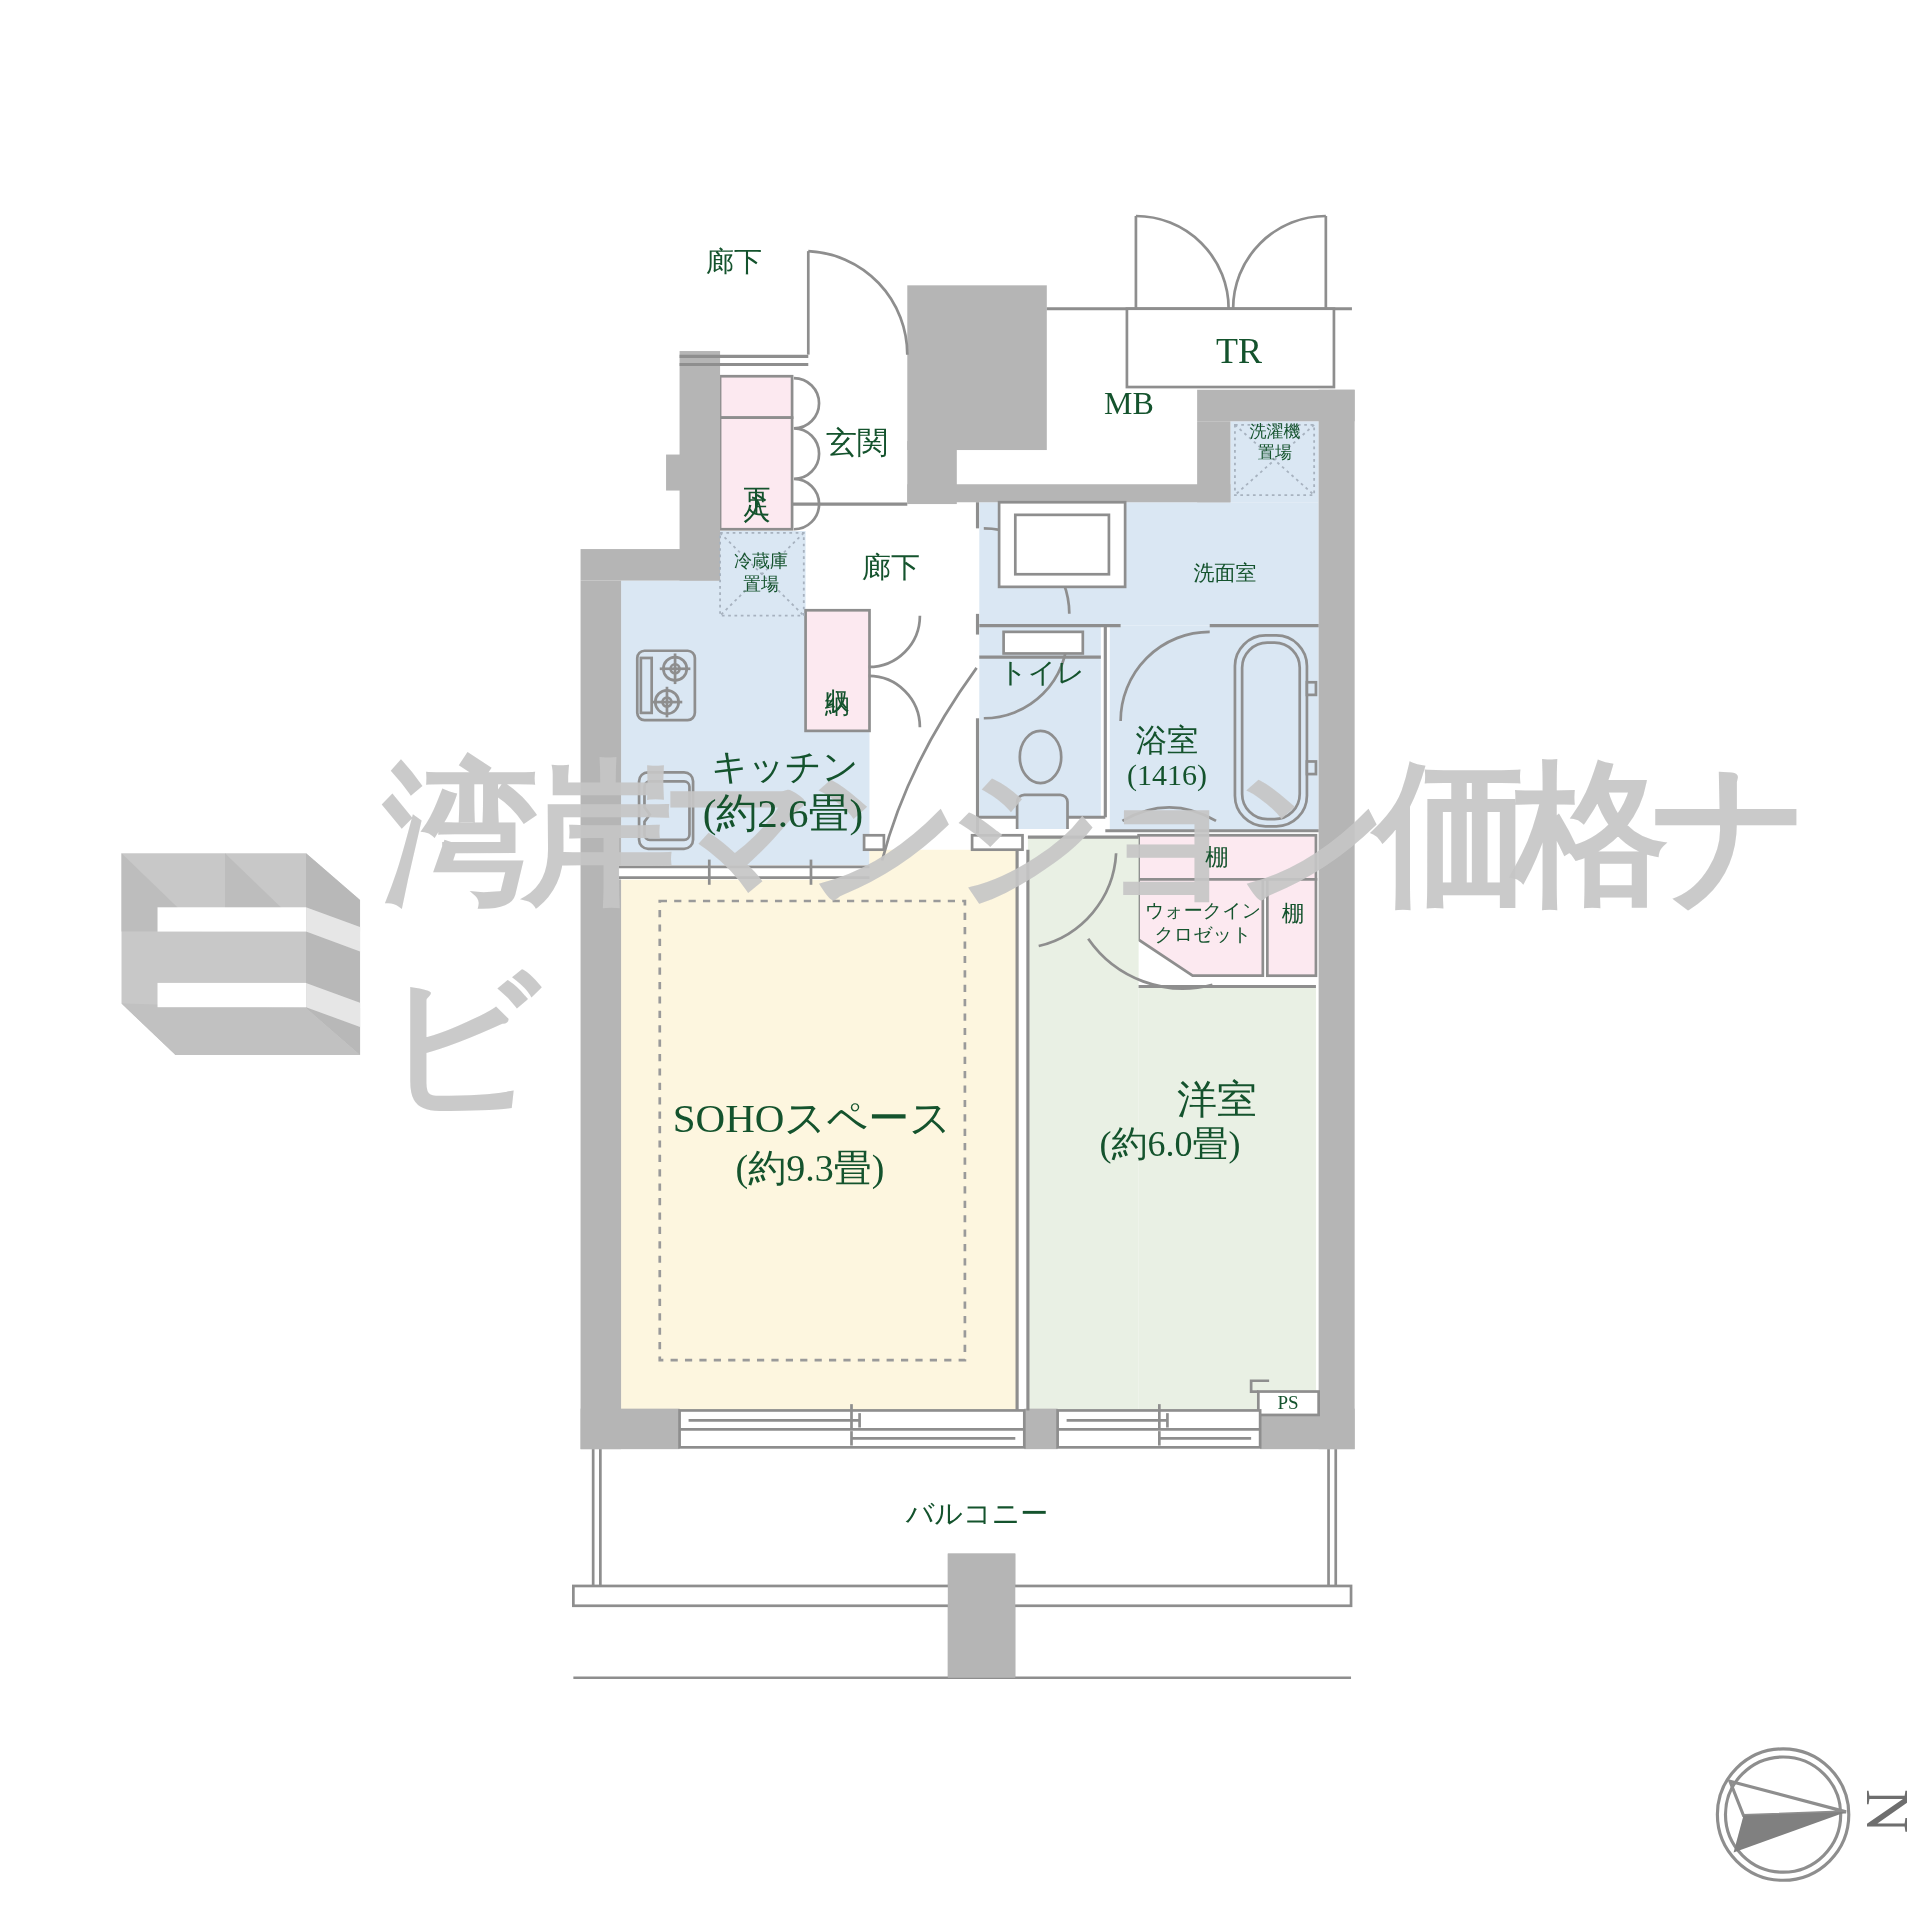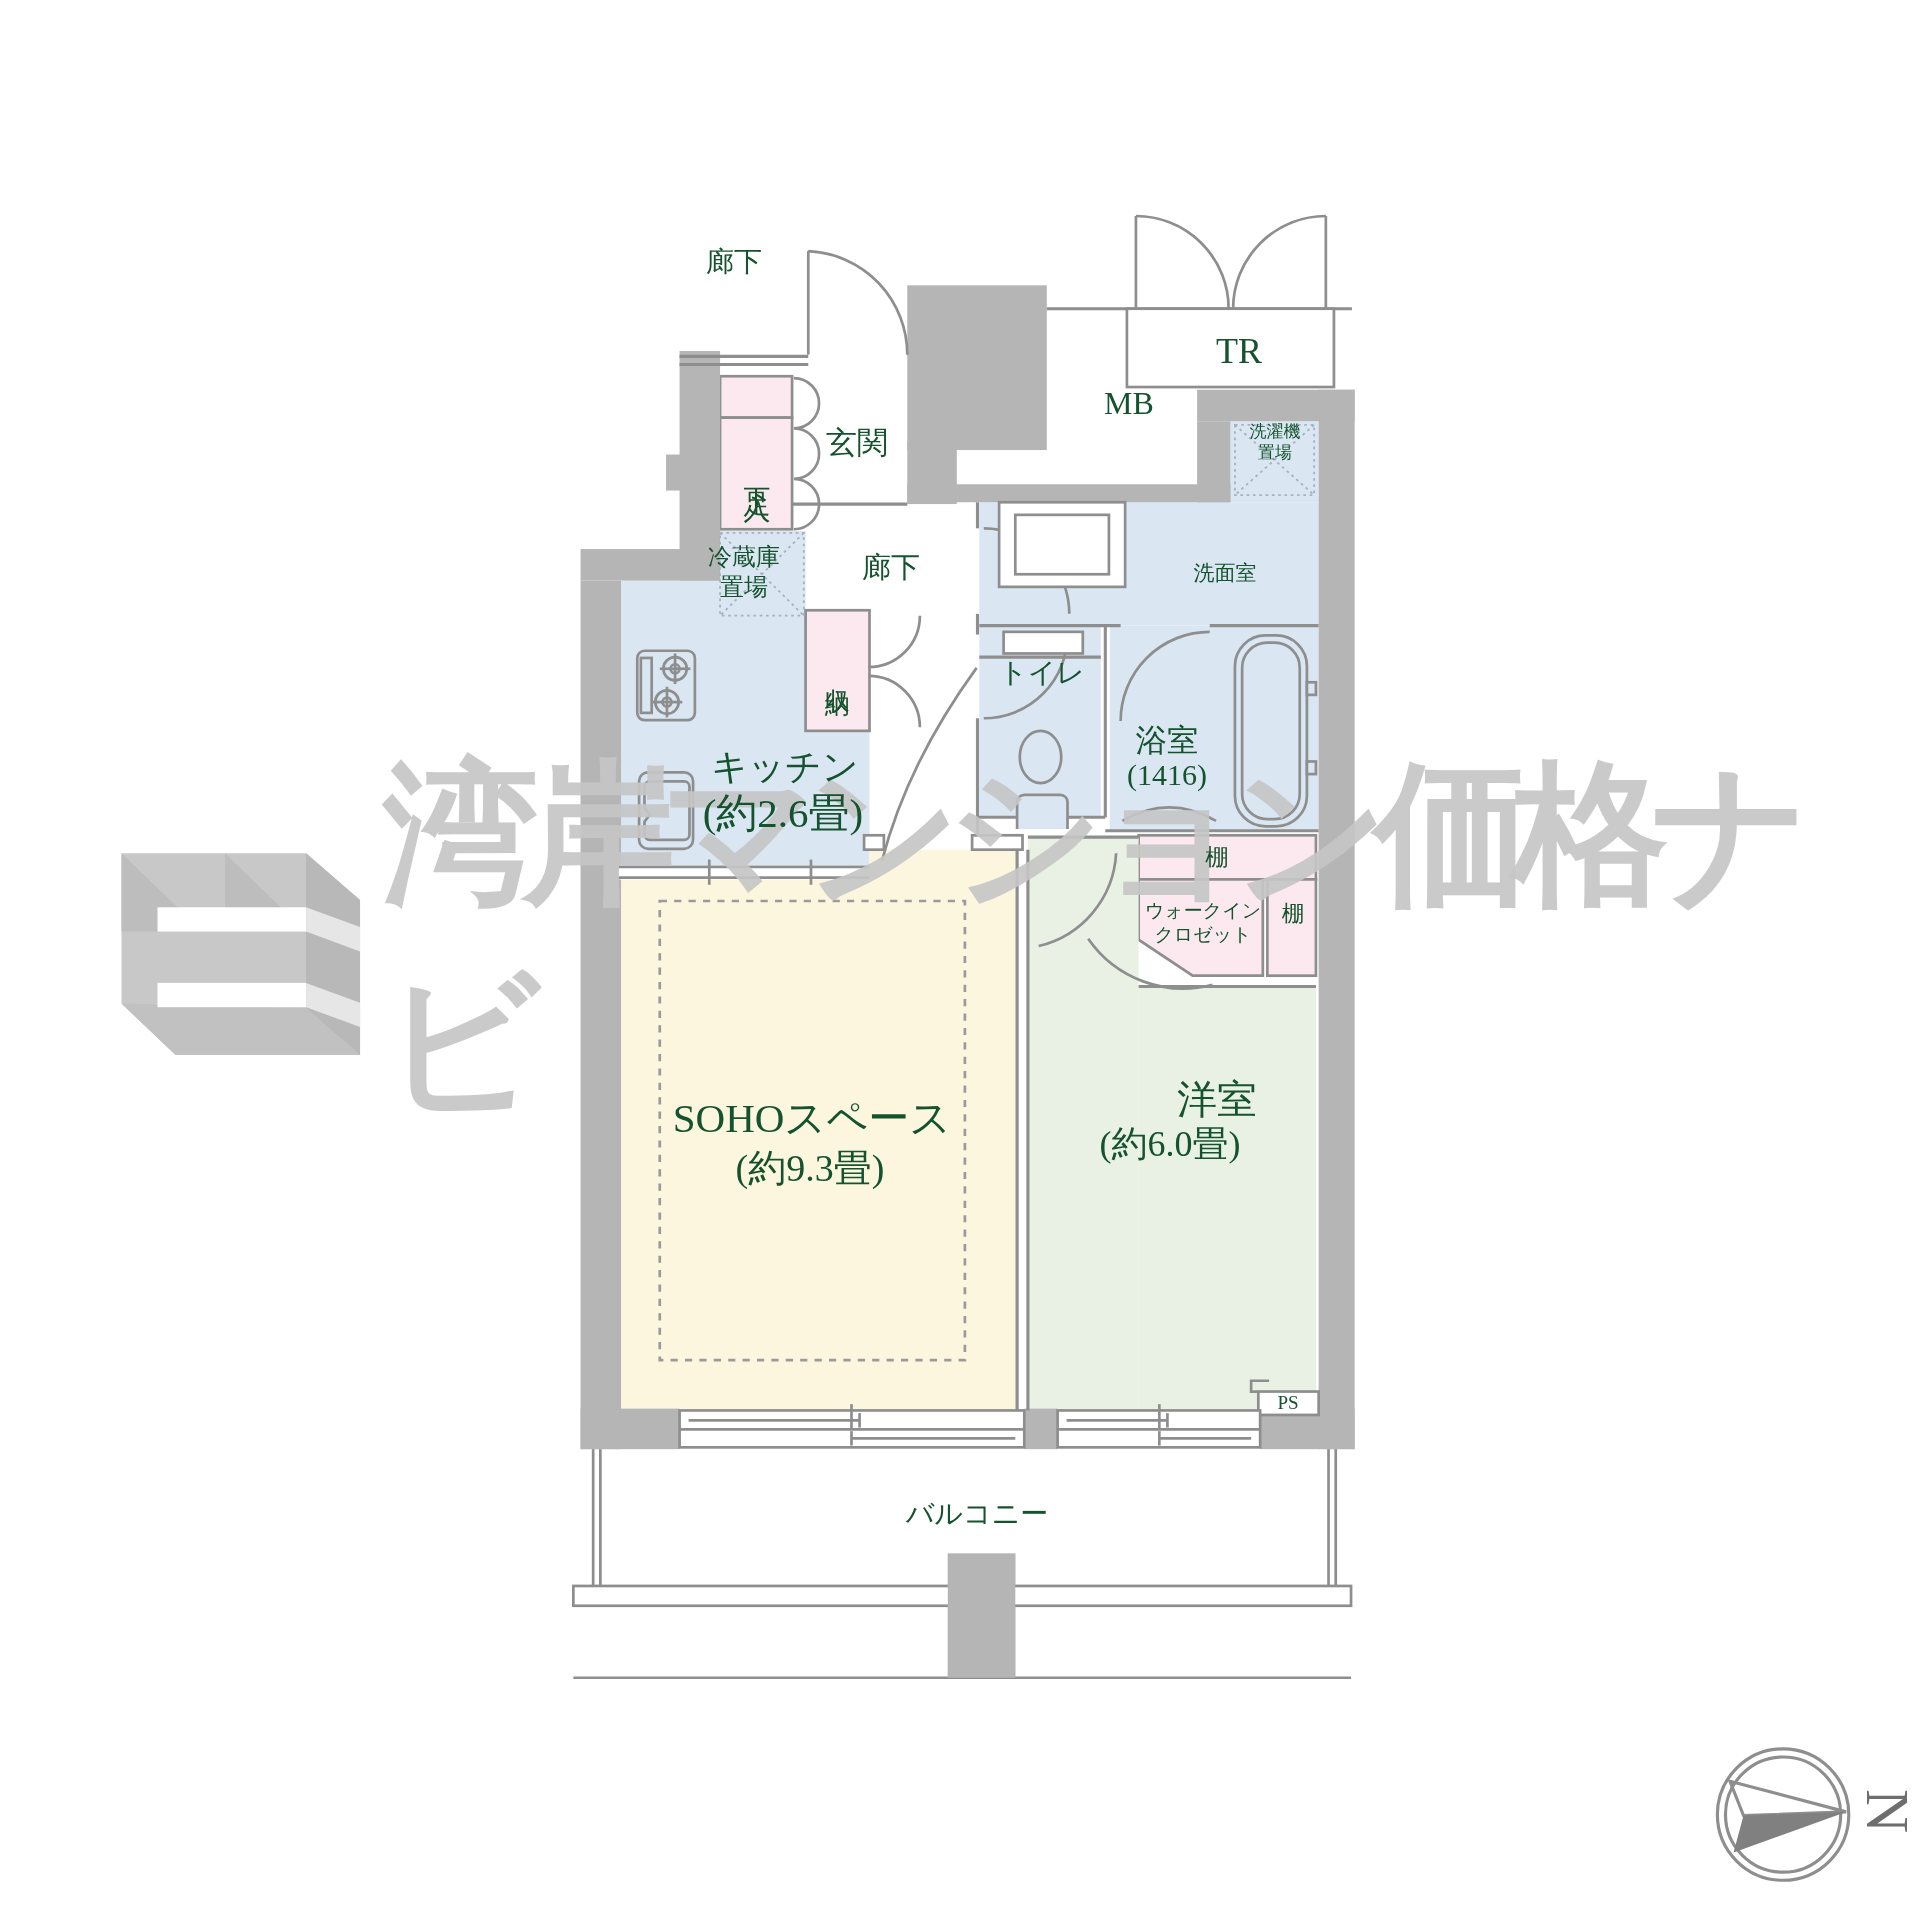--- a/index.html
+++ b/index.html
@@ -240,21 +240,21 @@
 </svg>
 
 <div id="watermark-text">湾岸マンション価格ナビ</div>
 
 <div class="lbl" style="left:734px;top:261px;font-size:28px;">廊下</div>
 <div class="lbl" style="left:857px;top:443px;font-size:31px;">玄関</div>
 <div class="lbl v" style="left:756px;top:472px;font-size:27px;">下足入</div>
 <div class="lbl" style="left:1239px;top:351px;font-size:36px;">TR</div>
 <div class="lbl" style="left:1129px;top:403px;font-size:32px;">MB</div>
 <div class="lbl" style="left:891px;top:567px;font-size:29px;">廊下</div>
-<div class="lbl" style="left:744px;top:572px;font-size:24px;">
+<div class="lbl" style="left:761px;top:572px;font-size:18px;">
   <span style="display:block;">冷蔵庫</span>
   <span style="display:block;">置場</span>
 </div>
 <div class="lbl v" style="left:837px;top:672px;font-size:25px;">収納</div>
 <div class="lbl" style="left:785px;top:767px;font-size:36px;">キッチン</div>
 <div class="lbl" style="left:783px;top:814px;font-size:41px;">(約2.6畳)</div>
 <div class="lbl" style="left:1181px;top:573px;font-size:21px;margin-left:44px;">洗面室</div>
 <div class="lbl" style="left:1275px;top:442px;font-size:17px;">
   <span style="display:block;">洗濯機</span>
   <span style="display:block;">置場</span>

